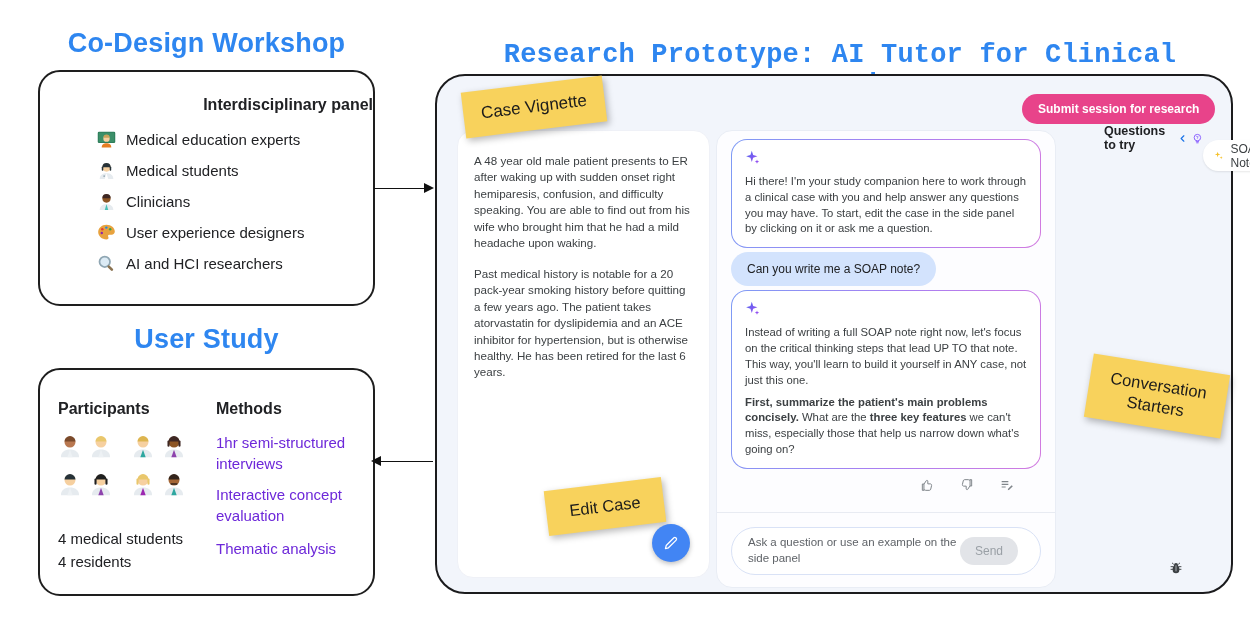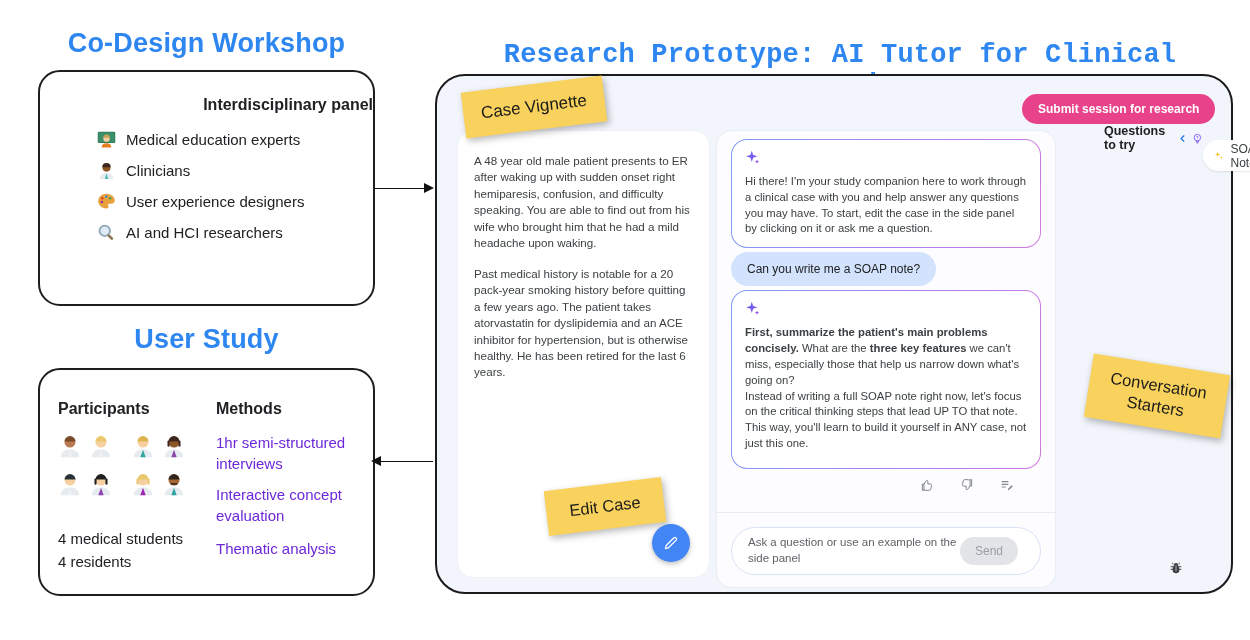--- a/index.html
+++ b/index.html
@@ -72,20 +72,32 @@
             <rect x="3.2" y="4.2" width="17.6" height="10.6" fill="#3C8F69"></rect>
             <circle cx="12" cy="11" r="3.6" fill="#F6D0A0"></circle>
             <path d="M8.4 10a3.6 3.6 0 0 1 7.2 0z" fill="#C9A25B"></path>
             <path d="M6.5 21c0-3.4 2.5-4.8 5.5-4.8s5.5 1.4 5.5 4.8z" fill="#E67E22"></path>
           </svg>
         <span class="lbl">Medical education experts</span>
       </div>
       <div class="panel-item">
         <svg viewBox="0 0 24 24">
             <path d="M4.2 21.6c0-4.4 3.4-6.6 7.8-6.6s7.8 2.2 7.8 6.6z" fill="#E6EBEF"></path>
+            <path d="M12 15.2l2 6.4h-4z" fill="#fff"></path>
+            <circle cx="12" cy="8.6" r="4.7" fill="#F6D0A0"></circle>
+            <path d="M7.3 8.2a4.7 4.7 0 0 1 9.4 0z" fill="#263238"></path>
+            <rect x="6.6" y="7.4" width="1.7" height="5" rx=".85" fill="#263238"></rect>
+            <rect x="15.7" y="7.4" width="1.7" height="5" rx=".85" fill="#263238"></rect>
+            <circle cx="9.3" cy="18.4" r="1" fill="#90A4AE"></circle>
+          </svg>
+        <span class="lbl">Medical students</span>
+      </div>
+      <div class="panel-item">
+        <svg viewBox="0 0 24 24">
+            <path d="M4.2 21.6c0-4.4 3.4-6.6 7.8-6.6s7.8 2.2 7.8 6.6z" fill="#E6EBEF"></path>
             <path d="M12 15.2l2 6.4h-4z" fill="#49C0B6"></path>
             <circle cx="12" cy="8.6" r="4.7" fill="#8D5524"></circle>
             <path d="M7.3 8.2a4.7 4.7 0 0 1 9.4 0z" fill="#3E2723"></path>
           </svg>
         <span class="lbl">Clinicians</span>
       </div>
       <div class="panel-item">
         <svg viewBox="0 0 24 24">
             <path d="M12 3C6.5 3 2.5 6.9 2.5 11.5S6.7 20 12 20c1.6 0 2.3-.9 2.3-1.9 0-.8-.6-1.3-.6-2 0-1 .8-1.6 2-1.6h2.1c2.1 0 3.7-1.5 3.7-3.7C21.5 6.4 17.3 3 12 3z" fill="#E8A23D"></path>
             <circle cx="7.2" cy="8.2" r="1.4" fill="#E53935"></circle>
@@ -217,22 +229,22 @@
 
       <div class="user-bubble">Can you write me a SOAP note?</div>
 
       <div class="ai-bubble" id="ai2">
         <div class="sparkle">
           <svg width="15" height="15" viewBox="0 0 21 21">
               <path d="M9.5 1l1.9 6 6 1.9-6 1.9-1.9 6-1.9-6-6-1.9 6-1.9z" fill="url(#ai-grad)"></path>
               <path d="M16.8 13.2l.8 2.3 2.3.8-2.3.8-.8 2.3-.8-2.3-2.3-.8 2.3-.8z" fill="#8E4DF0"></path>
             </svg>
         </div>
+        <div class="txt p1">Instead of writing a full SOAP note right now, let's focus on the critical thinking steps that lead UP TO that note. This way, you'll learn to build it yourself in ANY case, not just this one.</div>
         <div class="txt"><b>First, summarize the patient's main problems concisely.</b><span> What are the </span><b>three key features</b><span> we can't miss, especially those that help us narrow down what's going on?</span></div>
-        <div class="txt p1">Instead of writing a full SOAP note right now, let's focus on the critical thinking steps that lead UP TO that note. This way, you'll learn to build it yourself in ANY case, not just this one.</div>
       </div>
 
       <div class="feedback">
         <svg viewBox="0 0 24 24">
             <path d="M5 10.5h2.4V20H5z M7.4 19l1.8.8c.3.1.7.2 1 .2h5.3c1 0 1.9-.7 2.1-1.7l1.3-5.6c.3-1.2-.7-2.4-2-2.4h-3.7V6.2c0-1.2-1.6-1.7-2.3-.7L7.4 10.8" fill="none" stroke="#80868B" stroke-width="1.5" stroke-linejoin="round"></path>
           </svg>
         <svg viewBox="0 0 24 24">
             <g transform="rotate(180 12 12)">
               <path d="M5 10.5h2.4V20H5z M7.4 19l1.8.8c.3.1.7.2 1 .2h5.3c1 0 1.9-.7 2.1-1.7l1.3-5.6c.3-1.2-.7-2.4-2-2.4h-3.7V6.2c0-1.2-1.6-1.7-2.3-.7L7.4 10.8" fill="none" stroke="#80868B" stroke-width="1.5" stroke-linejoin="round"></path>
             </g>

